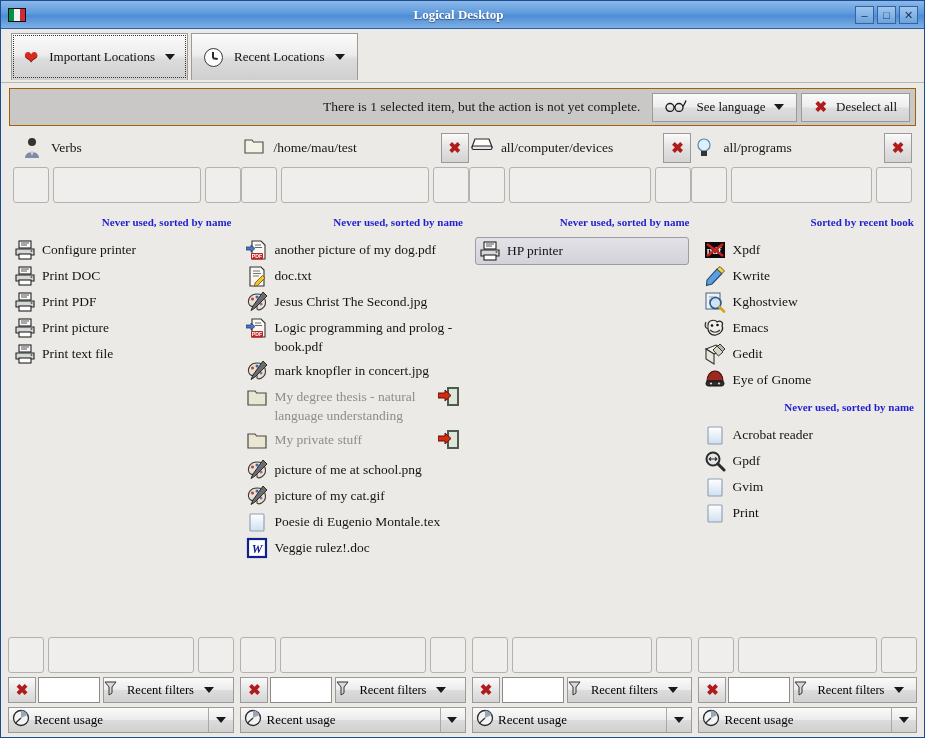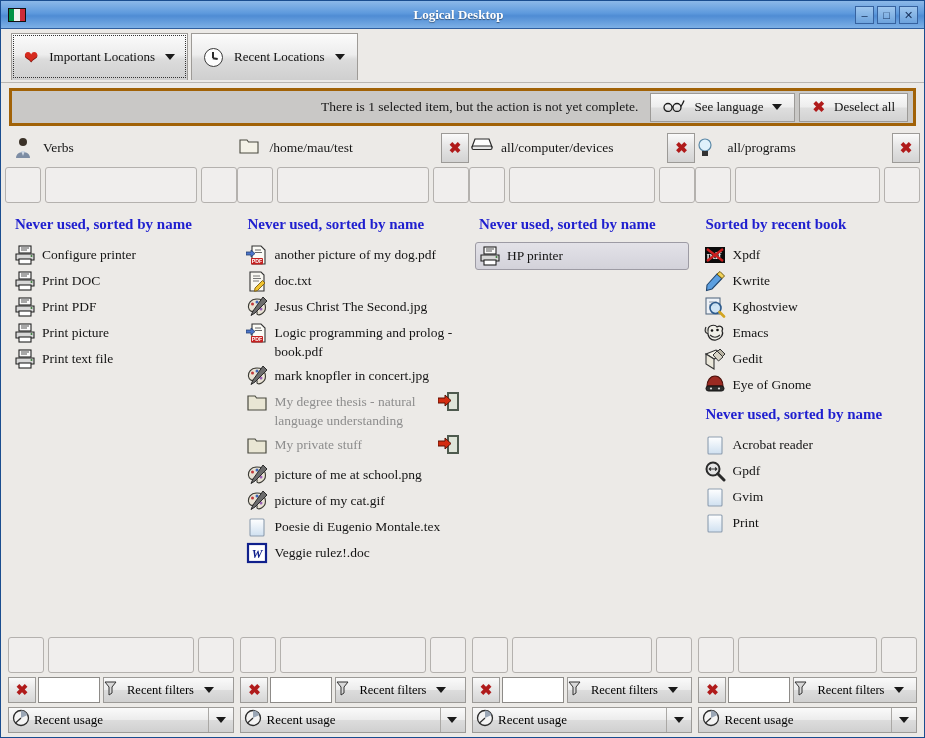--- a/index.html
+++ b/index.html
@@ -93,21 +93,21 @@
     content: ''; position: absolute; background: #2b2b2b; transform-origin: bottom center;
   }
   .clock-ic::before { width: 1.6px; height: 6px; left: 7.2px; top: 3px; }
   .clock-ic::after { width: 1.6px; height: 5px; left: 7.2px; top: 4.5px; transform: rotate(100deg); }
 
   
   .statusbar {
     flex: 0 0 38px;
     margin: 5px 8px 4px 8px;
     background: #c9c8c6;
-    border: 3px solid #a16207;
+    border: 1px solid #a16207;
     display: flex; align-items: center;
     padding: 0 5px;
   }
   .status-text {
     margin-left: auto; margin-right: 12px;
     font-size: 13.5px; color: #171717;
   }
   .btn {
     height: 29px;
     display: flex; align-items: center; gap: 9px;
@@ -116,21 +116,21 @@
     border: 1px solid #9c9a97;
     font-size: 13px; color: #111;
     cursor: pointer;
     margin-right: 4px;
   }
   .btn:last-child { margin-right: 0; }
   .glasses { font-size: 14px; color: #1c1c1c; font-family: "DejaVu Sans", sans-serif; }
   .redx { color: #b01b1b; font-weight: bold; font-size: 15px; font-family: "Liberation Sans", sans-serif; }
 
   
-  .colbar { display: flex; padding: 0 4px; }
+  .colbar { display: flex; padding: 0 12px; text-align: center; }
   .colhead {
     height: 36px; display: flex; align-items: center;
     gap: 8px; padding-left: 8px; font-size: 13.5px; color: #151515;
   }
   .xbtn {
     width: 28px; height: 30px;
     background: linear-gradient(to bottom, #fafafa, #e3e3e3 50%, #d3d3d3);
     border: 1px solid #9c9a97;
     display: flex; align-items: center; justify-content: center;
     cursor: pointer; flex: 0 0 28px;
@@ -150,23 +150,24 @@
     flex: 1 1 auto;
     display: flex;
     padding: 4px 4px 0 4px;
     overflow: hidden;
     background: #eceae7;
   }
   .column { display: flex; flex-direction: column; overflow: hidden; padding: 0 6px; }
   .sect-title {
     color: #1f1fcf;
     font-weight: bold;
-    font-size: 15px;
+    font-size: 11px;
     margin: 8px 0 9px 4px;
     font-family: "Liberation Serif", serif;
+    text-align: right;
   }
   .item {
     display: flex; align-items: flex-start;
     gap: 6px;
     padding: 2px 3px;
     font-size: 13.5px;
     color: #141414;
     cursor: pointer;
     min-height: 24px;
     position: relative;

